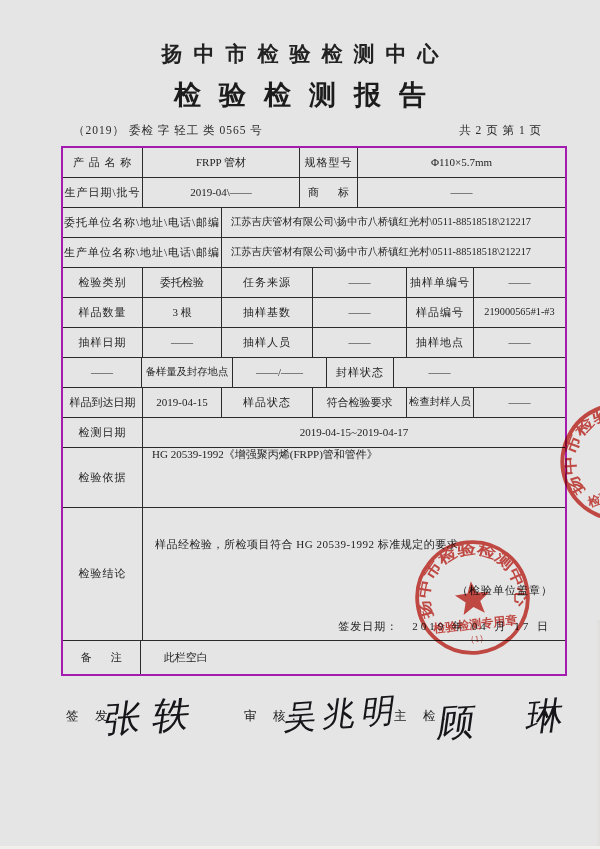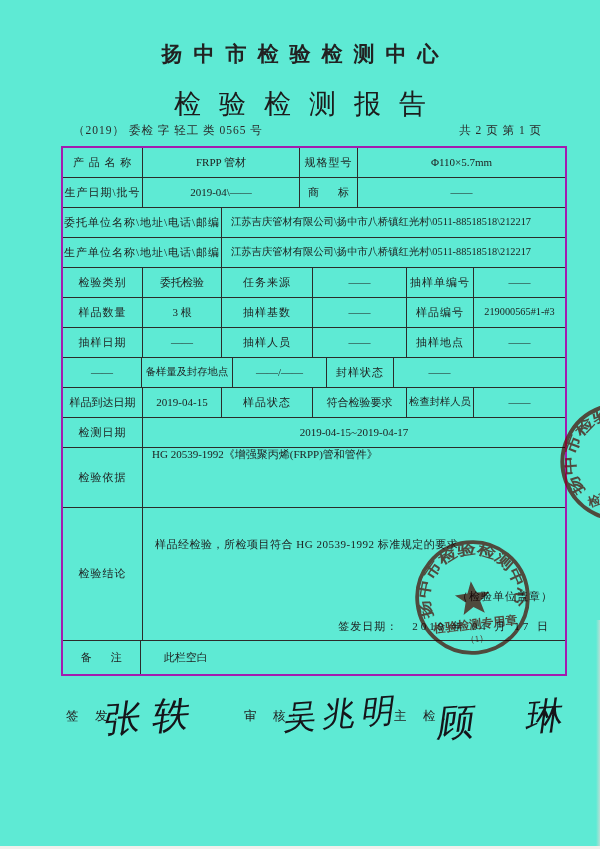--- a/index.html
+++ b/index.html
@@ -2,31 +2,31 @@
 <html><head>
 <meta charset="utf-8">
 <style>
   html,body{margin:0;padding:0;}
   body{
     width:600px;height:849px;
     font-family:"Liberation Serif","DejaVu Serif",serif;
     background:#ffffff;color:#1d1d1d;
     -webkit-font-smoothing:antialiased;
   }
-  .page{position:relative;width:600px;height:849px;overflow:hidden;background:#5eead4;}
+  .page{position:relative;width:600px;height:849px;overflow:hidden;background:#e5e5e5;}
 
   
   .org-title{
     position:absolute;top:40px;left:0;width:100%;
     text-align:center;font-size:21px;font-weight:bold;
     letter-spacing:11px;color:#222;text-indent:11px;
   }
   .report-title{
-    position:absolute;top:86px;left:0;width:100%;
-    text-align:center;font-size:27px;font-weight:normal;
+    position:absolute;top:77px;left:0;width:100%;
+    text-align:center;font-size:27px;font-weight:bold;
     letter-spacing:18px;color:#1c1c1c;text-indent:18px;
   }
   .meta-line{
     position:absolute;top:123px;left:73px;right:58px;
     display:flex;justify-content:space-between;
     font-size:11.5px;color:#2a2a2a;letter-spacing:1px;gap:19px;
   }
 
   
   .doc-table{
@@ -52,21 +52,21 @@
   .h133{height:133px;}
   .h33{height:33px;gap:14px;}
   .w80{width:80px;}  .w157{width:157px;} .w58{width:58px;}  .w207{width:207px;}
   .w159{width:159px;}.w343{width:343px;} .w79{width:79px;}  .w91{width:91px;}
   .w94{width:94px;}  .w67{width:67px;}   .w422{width:422px;}
 
   .basis-cell{align-items:flex-start;padding-top:15px;}
 
   .concl-cell{position:relative;display:block;}
   .concl-text{position:absolute;top:30px;left:12px;font-size:11px;letter-spacing:.5px;}
-  .seal-note{position:absolute;top:82px;right:12px;font-size:11px;letter-spacing:1px;}
+  .seal-note{position:absolute;top:76px;right:12px;font-size:11px;letter-spacing:1px;}
   .issue-line{position:absolute;top:112px;right:14px;font-size:11px;letter-spacing:1px;}
   .issue-line .date{margin-left:14px;letter-spacing:3px;}
 
   
   .stamp{position:absolute;color:#cf3730;opacity:.88;mix-blend-mode:multiply;}
   .stamp-main{left:409px;top:534px;width:127px;height:127px;transform:rotate(-6deg);}
   .stamp-edge{left:554px;top:396px;width:132px;height:132px;transform:rotate(-20deg);}
 
   
   .sig-label{position:absolute;font-size:12.5px;letter-spacing:2px;color:#222;}

